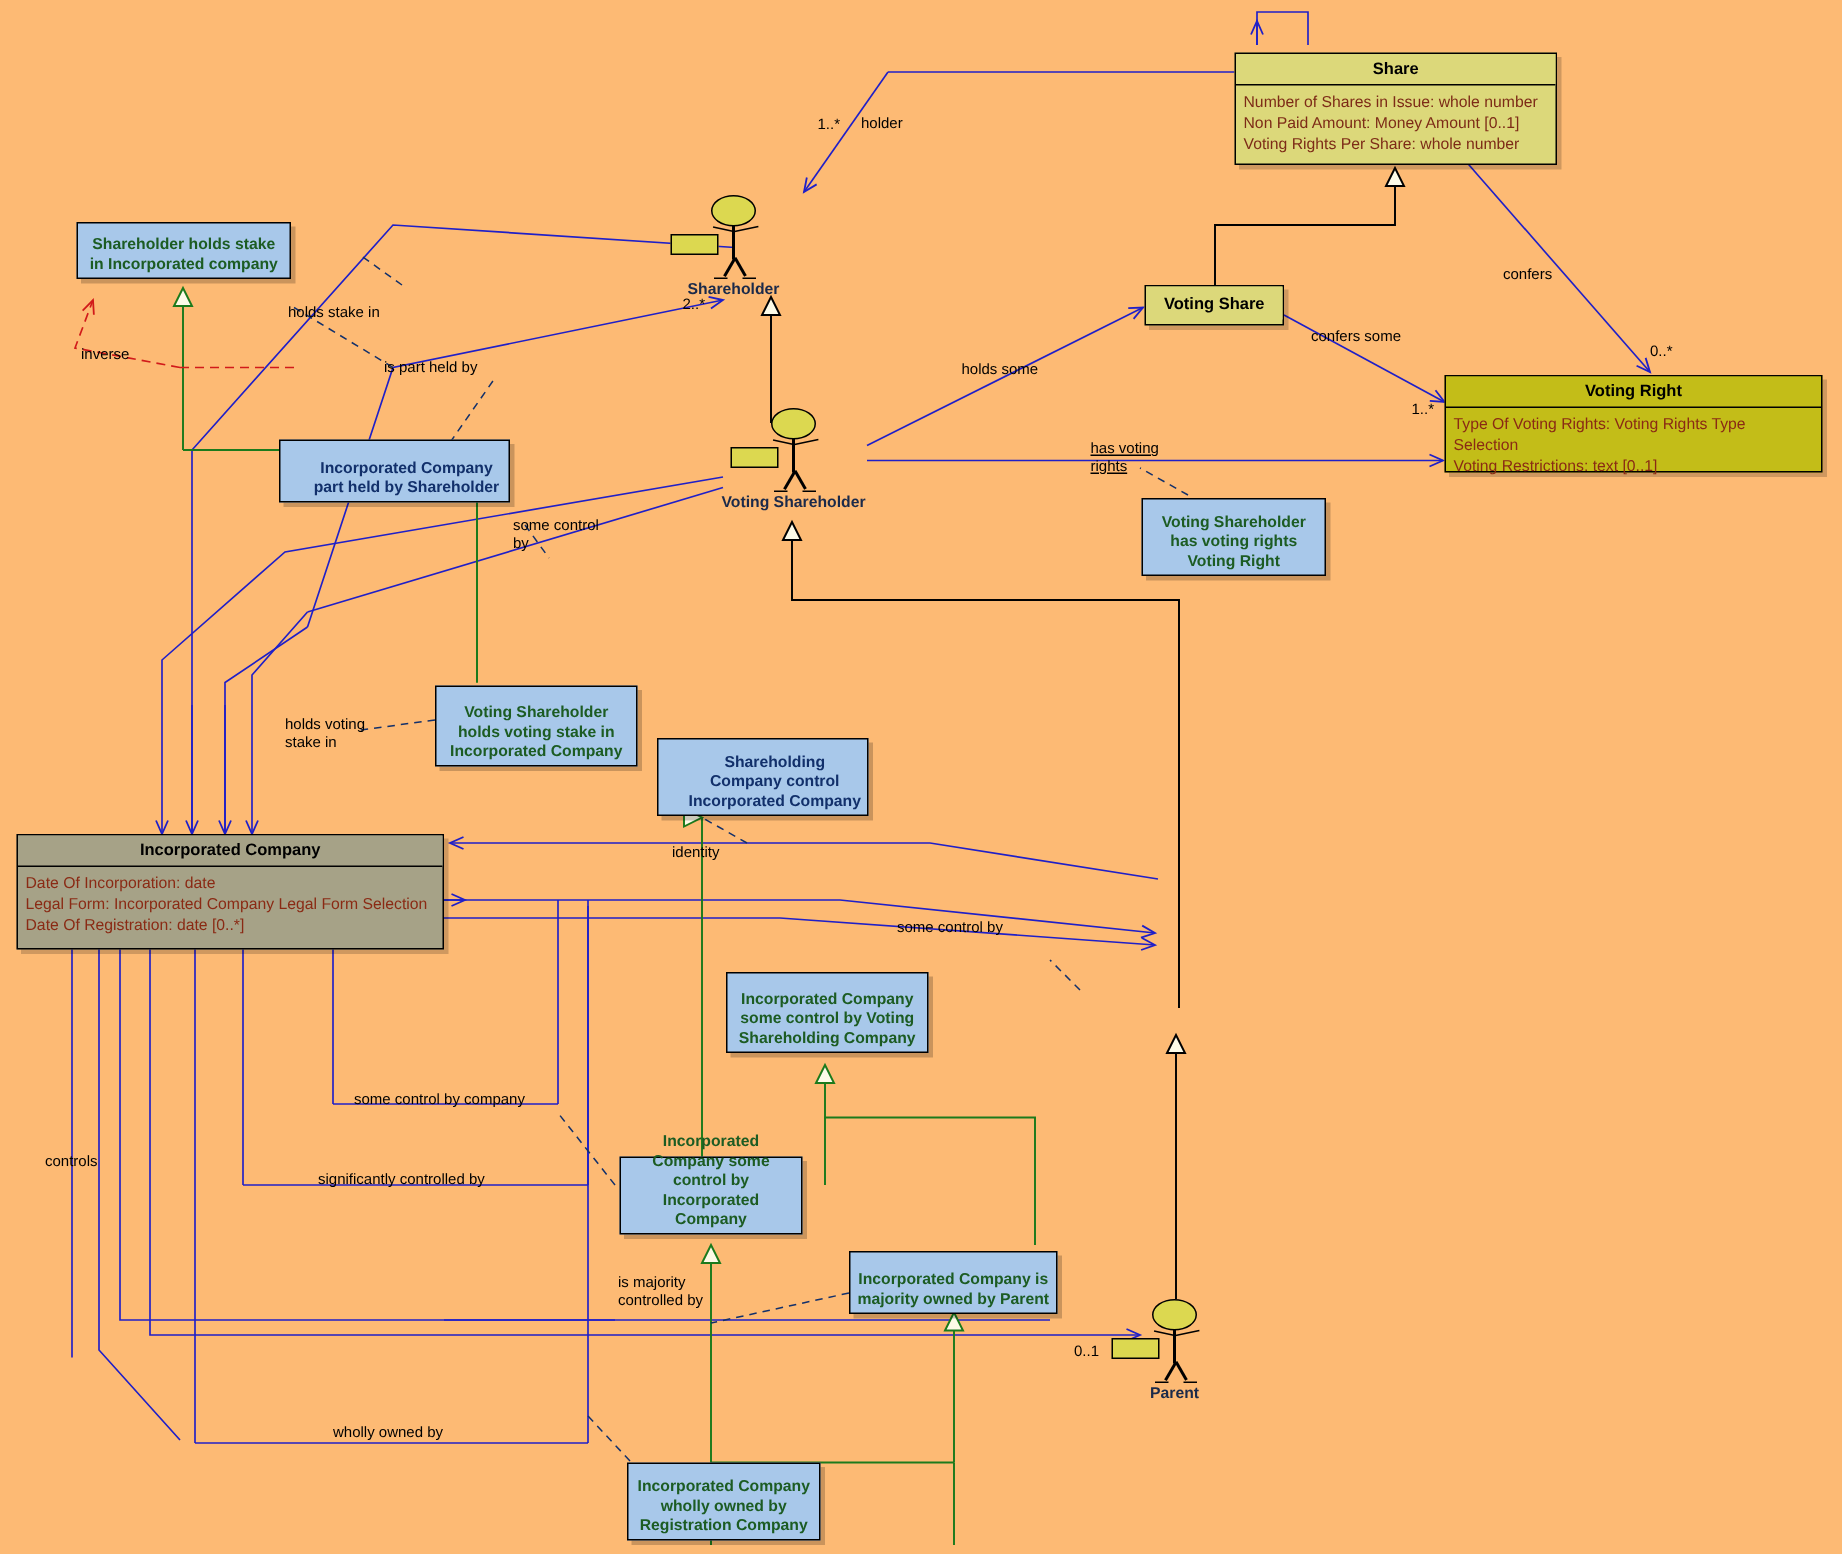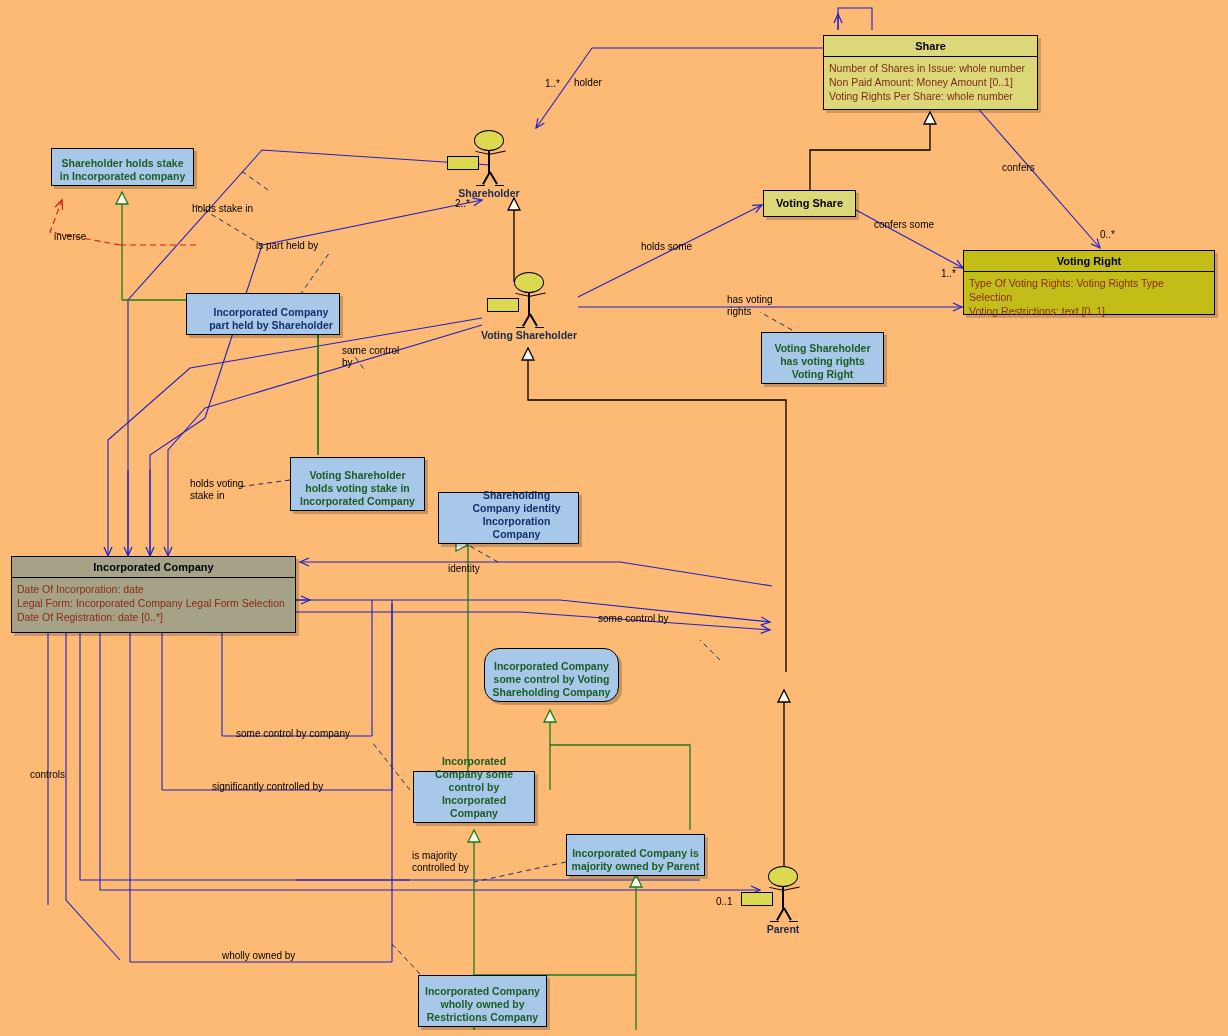--- a/index.html
+++ b/index.html
@@ -361,51 +361,51 @@
 
   <div class="note navy" style="left:186px; top:293px; width:154px; height:42px;">
     <span>Incorporated Company part held by Shareholder</span>
   </div>
 
   <div class="note" style="left:290px; top:457px; width:135px; height:54px;">
     <span>Voting Shareholder holds voting stake in Incorporated Company</span>
   </div>
 
   <div class="note navy" style="left:438px; top:492px; width:141px; height:52px;">
-    <span>Shareholding Company identity Incorporation Company</span>
+    <span>Shareholding Company control Incorporated Company</span>
   </div>
 
   <div class="note" style="left:761px; top:332px; width:123px; height:52px;">
     <span>Voting Shareholder has voting rights Voting Right</span>
   </div>
 
-  <div class="note" style="left:484px; top:648px; width:135px; height:54px;border-radius:15px;">
+  <div class="note" style="left:484px; top:648px; width:135px; height:54px;">
     <span>Incorporated Company some control by Voting Shareholding Company</span>
   </div>
 
   <div class="note" style="left:413px; top:771px; width:122px; height:52px;">
     <span>Incorporated Company some control by Incorporated Company</span>
   </div>
 
   <div class="note" style="left:566px; top:834px; width:139px; height:42px;">
     <span>Incorporated Company is majority owned by Parent</span>
   </div>
 
   <div class="note" style="left:418px; top:975px; width:129px; height:52px;">
-    <span>Incorporated Company wholly owned by Restrictions Company</span>
+    <span>Incorporated Company wholly owned by Registration Company</span>
   </div>
 
   <div class="elabel" style="left:574px; top:77px;">holder</div>
   <div class="elabel" style="left:192px; top:203px;">holds stake in</div>
   <div class="elabel" style="left:54px;  top:231px;">inverse</div>
   <div class="elabel" style="left:256px; top:240px;">is part held by</div>
-  <div class="elabel" style="left:1002px; top:162px;">confers</div>
+  <div class="elabel" style="left:1002px; top:178px;">confers</div>
   <div class="elabel" style="left:874px; top:219px;">confers some</div>
   <div class="elabel" style="left:641px; top:241px;">holds some</div>
-  <div class="elabel" style="left:727px; top:294px;">has voting
+  <div class="elabel" style="left:727px; top:294px;text-decoration:underline;">has voting
 rights</div>
   <div class="elabel" style="left:342px; top:345px;">some control
 by</div>
   <div class="elabel" style="left:190px; top:478px;">holds voting
 stake in</div>
   <div class="elabel" style="left:448px; top:563px;">identity</div>
   <div class="elabel" style="left:598px; top:613px;">some control by</div>
   <div class="elabel" style="left:236px; top:728px;">some control by company</div>
   <div class="elabel" style="left:212px; top:781px;">significantly controlled by</div>
   <div class="elabel" style="left:412px; top:850px;">is majority

